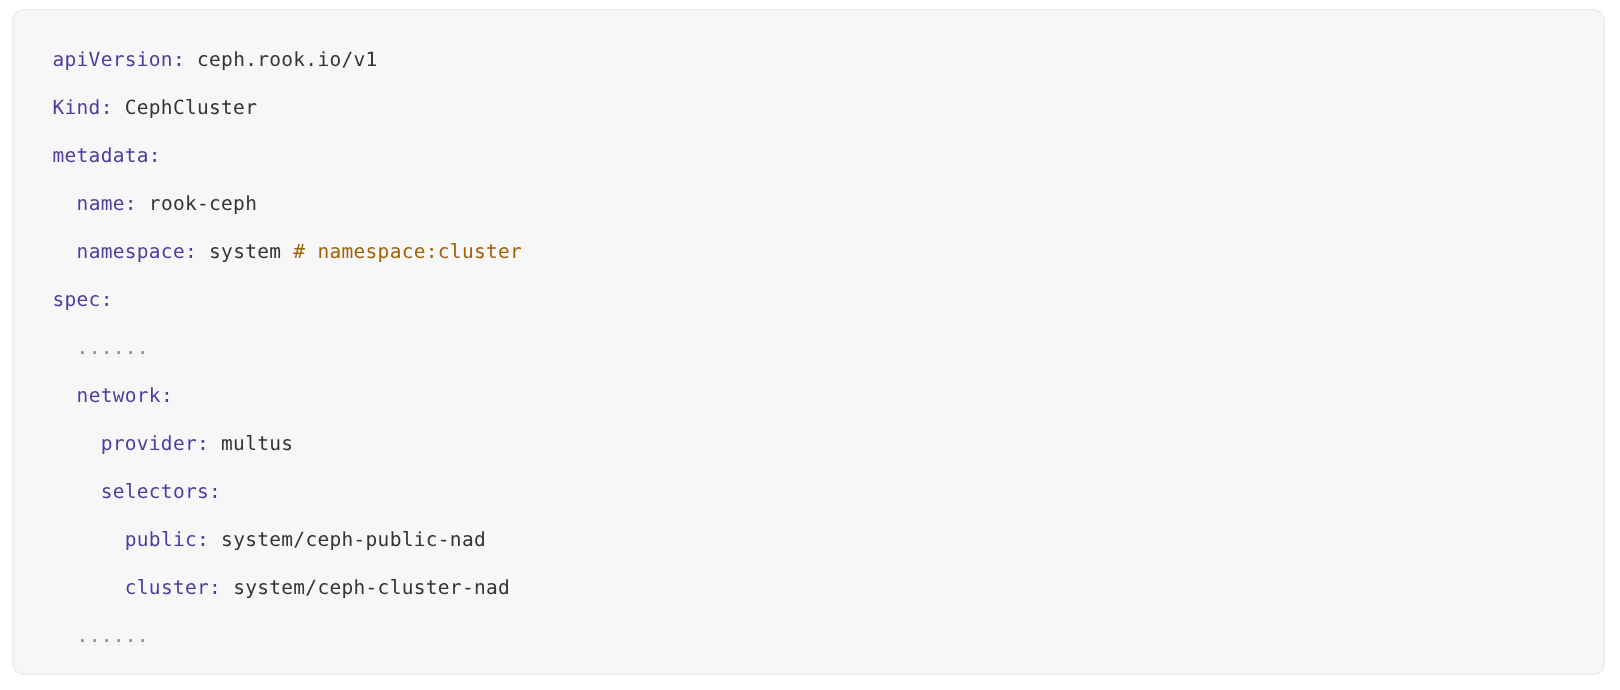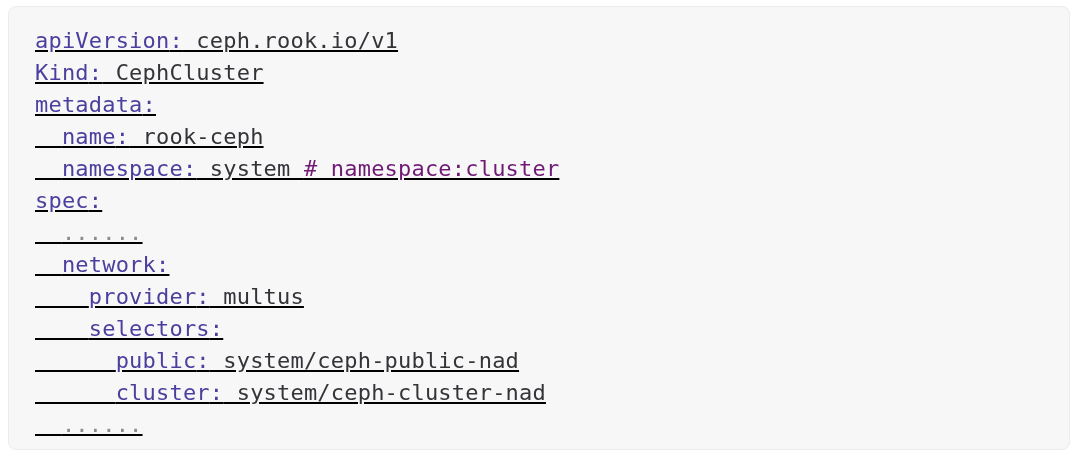--- a/index.html
+++ b/index.html
@@ -20,37 +20,36 @@
     box-sizing: border-box;
     background: #f7f7f8;
     border: 1px solid #ececee;
     border-radius: 8px;
     padding: 18px 0 18px 0;
     overflow: hidden;
   }
 
   .code-lines {
     font-family: "DejaVu Sans Mono", "Liberation Mono", monospace;
-    font-size: 22px;
+    font-size: 13px;
     line-height: 32px;
     letter-spacing: 0.2px;
     white-space: pre;
     padding-left: 26px;
-    text-decoration: underline;
   }
 
   .line {
     white-space: pre;
     height: 32px;
   }
 
   .tok-key     { color: #4b3f9e; }
   .tok-punct   { color: #4b3f9e; }
   .tok-value   { color: #333338; }
-  .tok-comment { color: #701a75; }
+  .tok-comment { color: #a16207; }
   .tok-ellipsis{ color: #8a8a90; }
   .tok-plain   { color: #333338; }
 </style>
 </head>
 <body>
 
 <div id="code-block">
   <div class="code-lines"><div class="line"><span class="tok-key">apiVersion</span><span class="tok-punct">:</span><span class="tok-value"> ceph.rook.io/v1</span></div><div class="line"><span class="tok-key">Kind</span><span class="tok-punct">:</span><span class="tok-value"> CephCluster</span></div><div class="line"><span class="tok-key">metadata</span><span class="tok-punct">:</span></div><div class="line"><span class="tok-plain">  </span><span class="tok-key">name</span><span class="tok-punct">:</span><span class="tok-value"> rook-ceph</span></div><div class="line"><span class="tok-plain">  </span><span class="tok-key">namespace</span><span class="tok-punct">:</span><span class="tok-value"> system </span><span class="tok-comment"># namespace:cluster</span></div><div class="line"><span class="tok-key">spec</span><span class="tok-punct">:</span></div><div class="line"><span class="tok-plain">  </span><span class="tok-ellipsis">......</span></div><div class="line"><span class="tok-plain">  </span><span class="tok-key">network</span><span class="tok-punct">:</span></div><div class="line"><span class="tok-plain">    </span><span class="tok-key">provider</span><span class="tok-punct">:</span><span class="tok-value"> multus</span></div><div class="line"><span class="tok-plain">    </span><span class="tok-key">selectors</span><span class="tok-punct">:</span></div><div class="line"><span class="tok-plain">      </span><span class="tok-key">public</span><span class="tok-punct">:</span><span class="tok-value"> system/ceph-public-nad</span></div><div class="line"><span class="tok-plain">      </span><span class="tok-key">cluster</span><span class="tok-punct">:</span><span class="tok-value"> system/ceph-cluster-nad</span></div><div class="line"><span class="tok-plain">  </span><span class="tok-ellipsis">......</span></div></div>
 </div>
 

